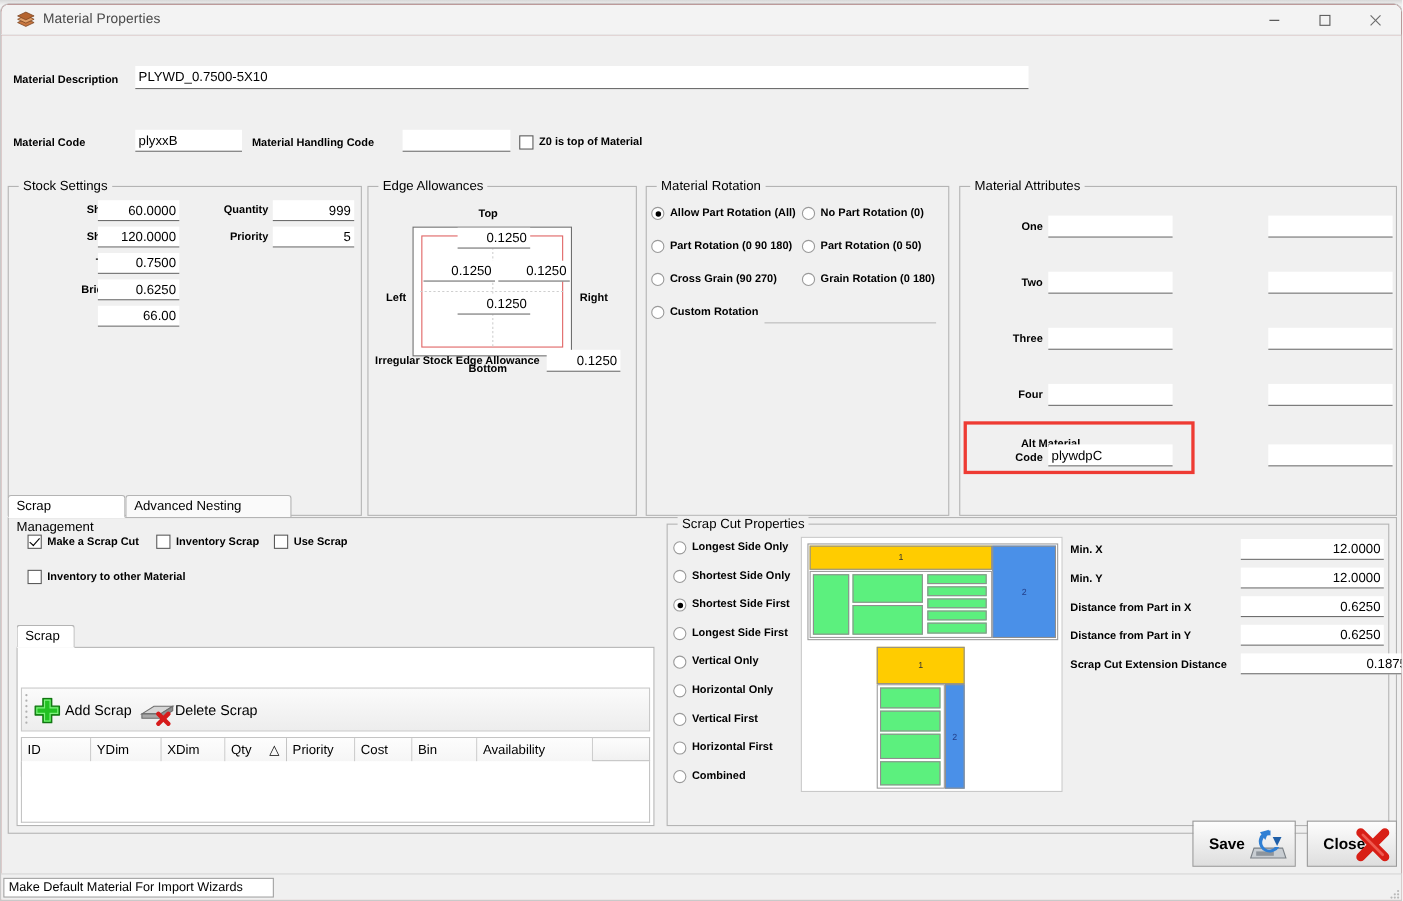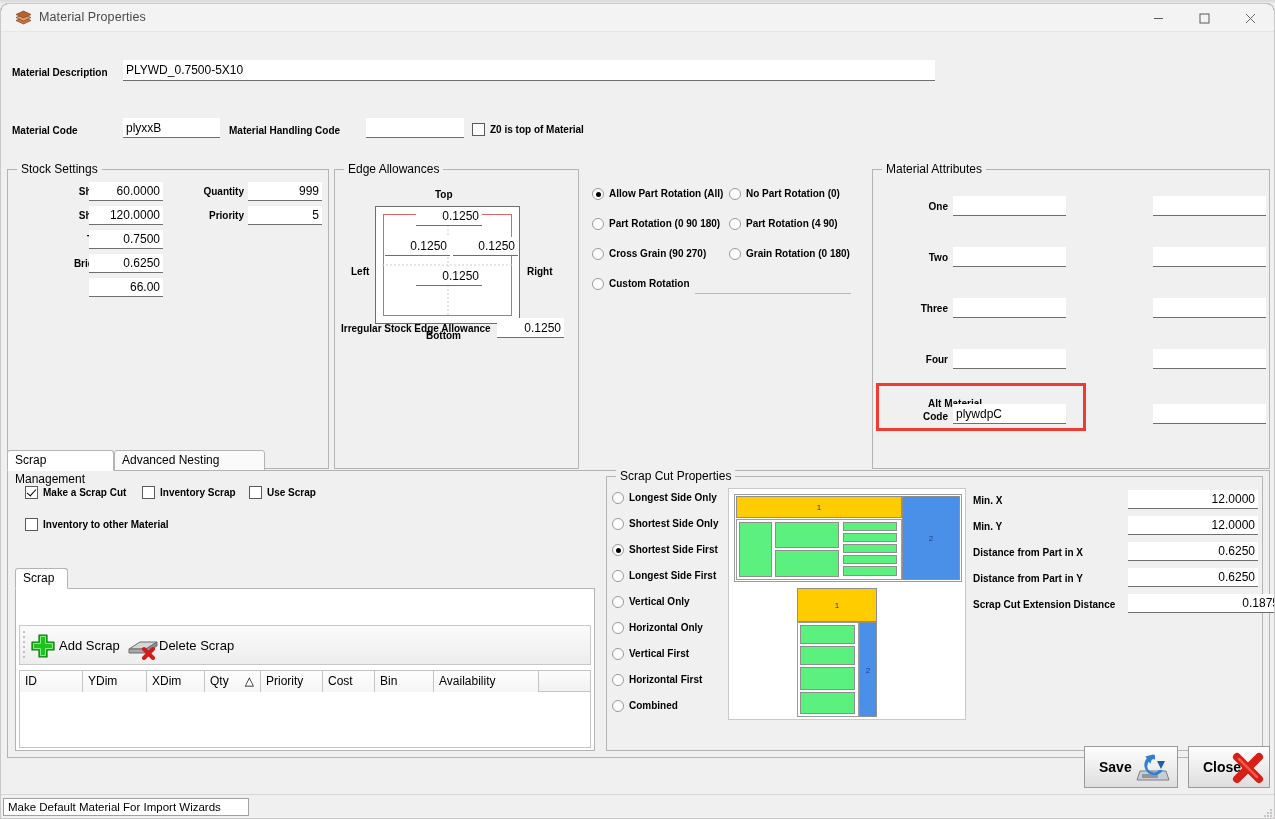--- a/index.html
+++ b/index.html
@@ -412,32 +412,35 @@
         <line x1="7" y1="59" x2="138" y2="59" stroke="#cfcfcf" stroke-width="1" stroke-dasharray="2,2"></line>
       </svg>
       <input class="tf r" style="left: 415px; top: 175px; width: 66px; height: 19px;" value="0.1250">
       <input class="tf r" style="left: 384px; top: 205px; width: 65px; height: 19px;" value="0.1250">
       <input class="tf r" style="left: 452px; top: 205px; width: 65px; height: 19px;" value="0.1250">
       <input class="tf r" style="left: 415px; top: 235px; width: 66px; height: 19px;" value="0.1250">
 
       <span class="lbl" style="left:340px; top:291px;">Irregular Stock Edge Allowance</span>
       <input class="tf r" style="left: 496px; top: 286px; width: 67px; height: 20px;" value="0.1250">
 
+      <div class="group" style="left:586px; top:137px; width:276px; height:300px;">
+        <span class="gtitle">Material Rotation</span>
+      </div>
 
       <div class="rb on" style="left:591px; top:156px;"></div>
       <span class="lbl" style="left:608px; top:156px;">Allow Part Rotation (All)</span>
 
       <div class="rb" style="left:728px; top:156px;"></div>
       <span class="lbl" style="left:745px; top:156px;">No Part Rotation (0)</span>
 
       <div class="rb" style="left:591px; top:186px;"></div>
       <span class="lbl" style="left:608px; top:186px;">Part Rotation (0 90 180)</span>
 
       <div class="rb" style="left:728px; top:186px;"></div>
-      <span class="lbl" style="left:745px; top:186px;">Part Rotation (4 90)</span>
+      <span class="lbl" style="left:745px; top:186px;">Part Rotation (0 50)</span>
 
       <div class="rb" style="left:591px; top:216px;"></div>
       <span class="lbl" style="left:608px; top:216px;">Cross Grain (90 270)</span>
 
       <div class="rb" style="left:728px; top:216px;"></div>
       <span class="lbl" style="left:745px; top:216px;">Grain Rotation (0 180)</span>
 
       <div class="rb" style="left:591px; top:246px;"></div>
       <span class="lbl" style="left:608px; top:246px;">Custom Rotation</span>
       <input class="tf disabled" style="left: 694px; top: 243px; width: 156px; height: 19px;" disabled="" value="">

